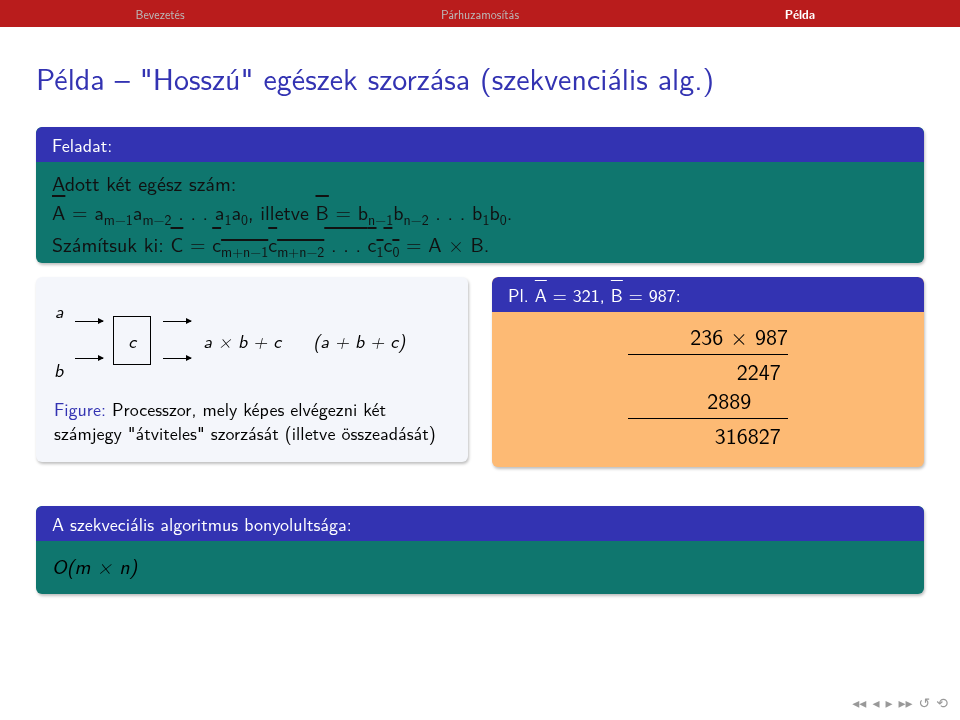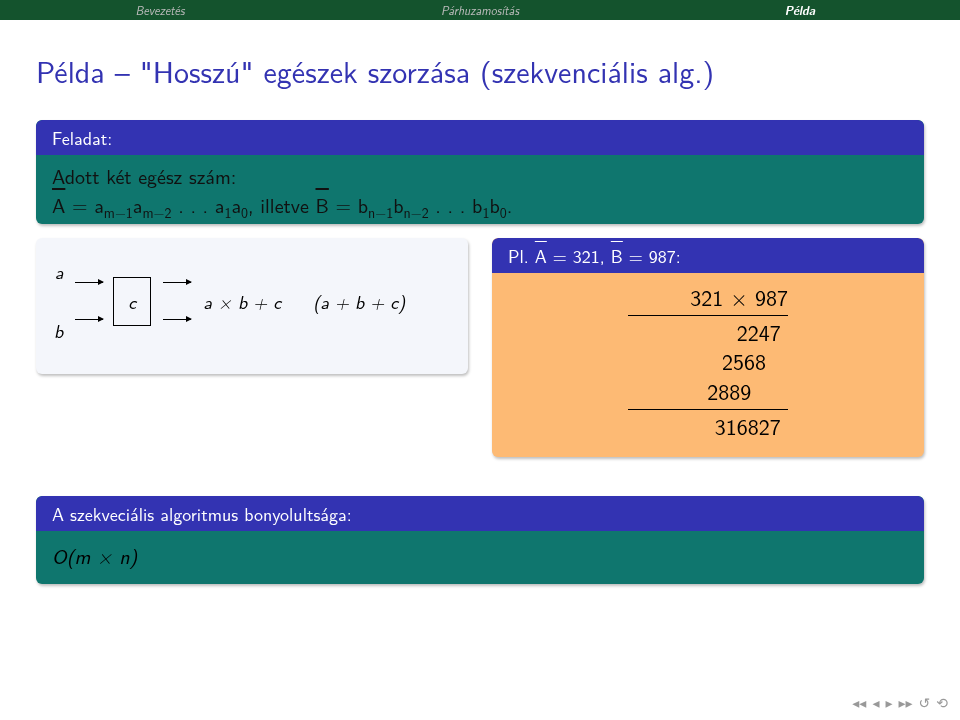--- a/index.html
+++ b/index.html
@@ -6,26 +6,25 @@
   body {
     width: 960px;
     height: 720px;
     font-family: "Latin Modern Sans", "Computer Modern Sans", Arial, sans-serif;
     background: #fff;
     position: relative;
     overflow: hidden;
   }
   .topbar {
     display: flex;
-    background: #14532d;
+    background: #b91c1c;
     color: #bbb;
     font-size: 12px;
-    height: 20px;
+    height: 27px;
     align-items: center;
-    font-style: italic;
   }
   .topbar .tab {
     flex: 1;
     text-align: center;
     padding: 2px 0;
     cursor: pointer;
   }
   .topbar .tab.active {
     color: #fff;
     font-weight: bold;
@@ -160,20 +159,23 @@
 
 <h1 class="title">Példa – "Hosszú" egészek szorzása (szekvenciális alg.)</h1>
 
 <div class="block">
   <div class="block-title">Feladat:</div>
   <div class="block-body">
     <div>Adott két egész szám:</div>
     <div>
       <span class="math-over">A</span><span> = a</span><sub>m−1</sub><span>a</span><sub>m−2</sub><span> . . . </span><span>a</span><sub>1</sub><span>a</span><sub>0</sub><span>, illetve </span><span class="math-over">B</span><span> = b</span><sub>n−1</sub><span>b</span><sub>n−2</sub><span> . . . </span><span>b</span><sub>1</sub><span>b</span><sub>0</sub><span>.</span>
     </div>
+    <div>
+      <span>Számítsuk ki: </span><span class="math-over">C</span><span> = </span><span class="math-over"><span>c</span><sub>m+n−1</sub><span>c</span><sub>m+n−2</sub><span> . . . </span><span>c</span><sub>1</sub><span>c</span><sub>0</sub></span><span> = A × B.</span>
+    </div>
   </div>
 </div>
 
 <div class="two-col">
   <div class="col">
     <div class="fig-holder">
       <div class="diagram">
         <div class="in-labels">
           <span>a</span>
           <span>b</span>
@@ -185,34 +187,36 @@
         <div class="box-c">c</div>
         <div class="lines-out">
           <div class="hline arrow-r"></div>
           <div class="hline arrow-r"></div>
         </div>
         <div class="out-labels">
           <span>a × b + c</span>
           <span>(a + b + c)</span>
         </div>
       </div>
+      <div class="fig-caption">
+        <span class="fw">Figure:</span><span> Processzor, mely képes elvégezni két számjegy "átviteles" szorzását (illetve összeadását)</span>
+      </div>
     </div>
   </div>
 
   <div class="col">
     <div class="right-block">
       <div class="block-title">
         <span>Pl. </span><span class="math-over">A</span><span> = 321, </span><span class="math-over">B</span><span> = 987:</span>
       </div>
       <div class="calc">
         <div class="calc-wrap">
-          <span class="row">321 × 987</span>
+          <span class="row">236 × 987</span>
           <div class="rule"></div>
           <span class="row">2247 </span>
-          <span class="row">2568   </span>
           <span class="row">2889     </span>
           <div class="rule"></div>
           <span class="row">316827 </span>
         </div>
       </div>
     </div>
   </div>
 </div>
 
 <div class="block bottom-block">

